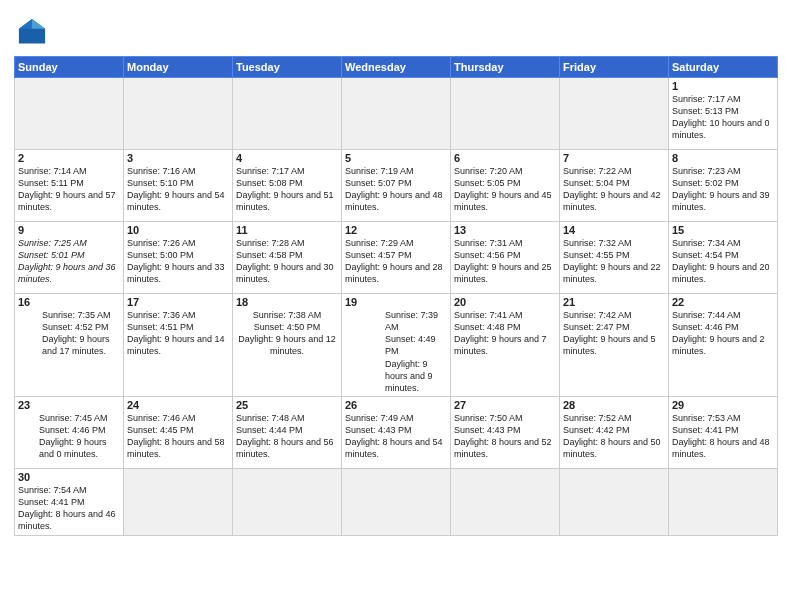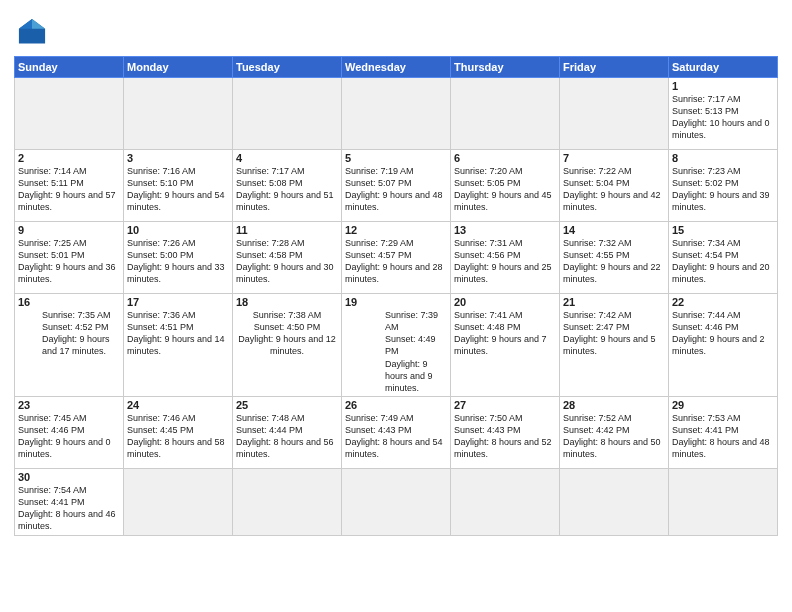--- a/index.html
+++ b/index.html
@@ -185,21 +185,21 @@
           <td>
             <span class="day-num">8</span>
             <div class="day-info" style="white-space: pre-line;">Sunrise: 7:23 AM
 Sunset: 5:02 PM
 Daylight: 9 hours and 39 minutes.</div>
           </td>
         </tr>
         <tr>
           <td>
             <span class="day-num">9</span>
-            <div class="day-info" style="white-space: pre-line;">Sunrise: 7:25 AM
+            <div class="day-info" style="white-space: pre-line; font-style: italic;">Sunrise: 7:25 AM
 Sunset: 5:01 PM
 Daylight: 9 hours and 36 minutes.</div>
           </td>
           <td>
             <span class="day-num">10</span>
             <div class="day-info" style="white-space: pre-line;">Sunrise: 7:26 AM
 Sunset: 5:00 PM
 Daylight: 9 hours and 33 minutes.</div>
           </td>
           <td>
@@ -273,21 +273,21 @@
           <td>
             <span class="day-num">22</span>
             <div class="day-info" style="white-space: pre-line;">Sunrise: 7:44 AM
 Sunset: 4:46 PM
 Daylight: 9 hours and 2 minutes.</div>
           </td>
         </tr>
         <tr>
           <td>
             <span class="day-num">23</span>
-            <div class="day-info" style="white-space: pre-line;">Sunrise: 7:45 AM
+            <div class="day-info" style="white-space: pre-line; margin-left: 21px;">Sunrise: 7:45 AM
 Sunset: 4:46 PM
 Daylight: 9 hours and 0 minutes.</div>
           </td>
           <td>
             <span class="day-num">24</span>
             <div class="day-info" style="white-space: pre-line;">Sunrise: 7:46 AM
 Sunset: 4:45 PM
 Daylight: 8 hours and 58 minutes.</div>
           </td>
           <td>

